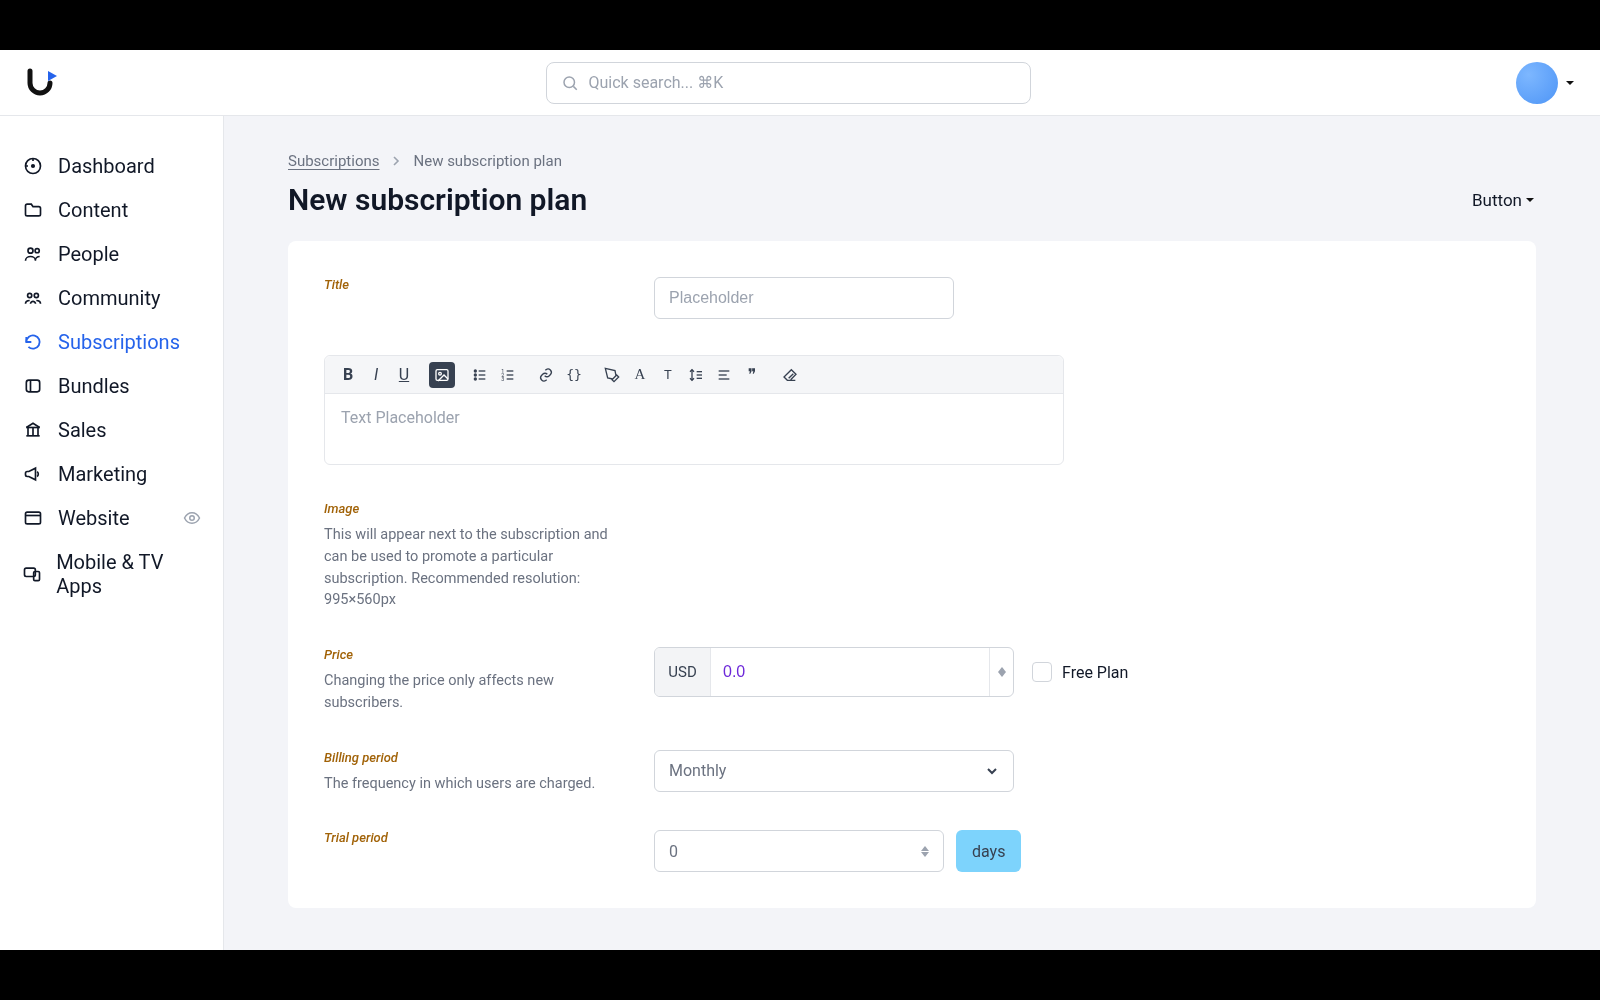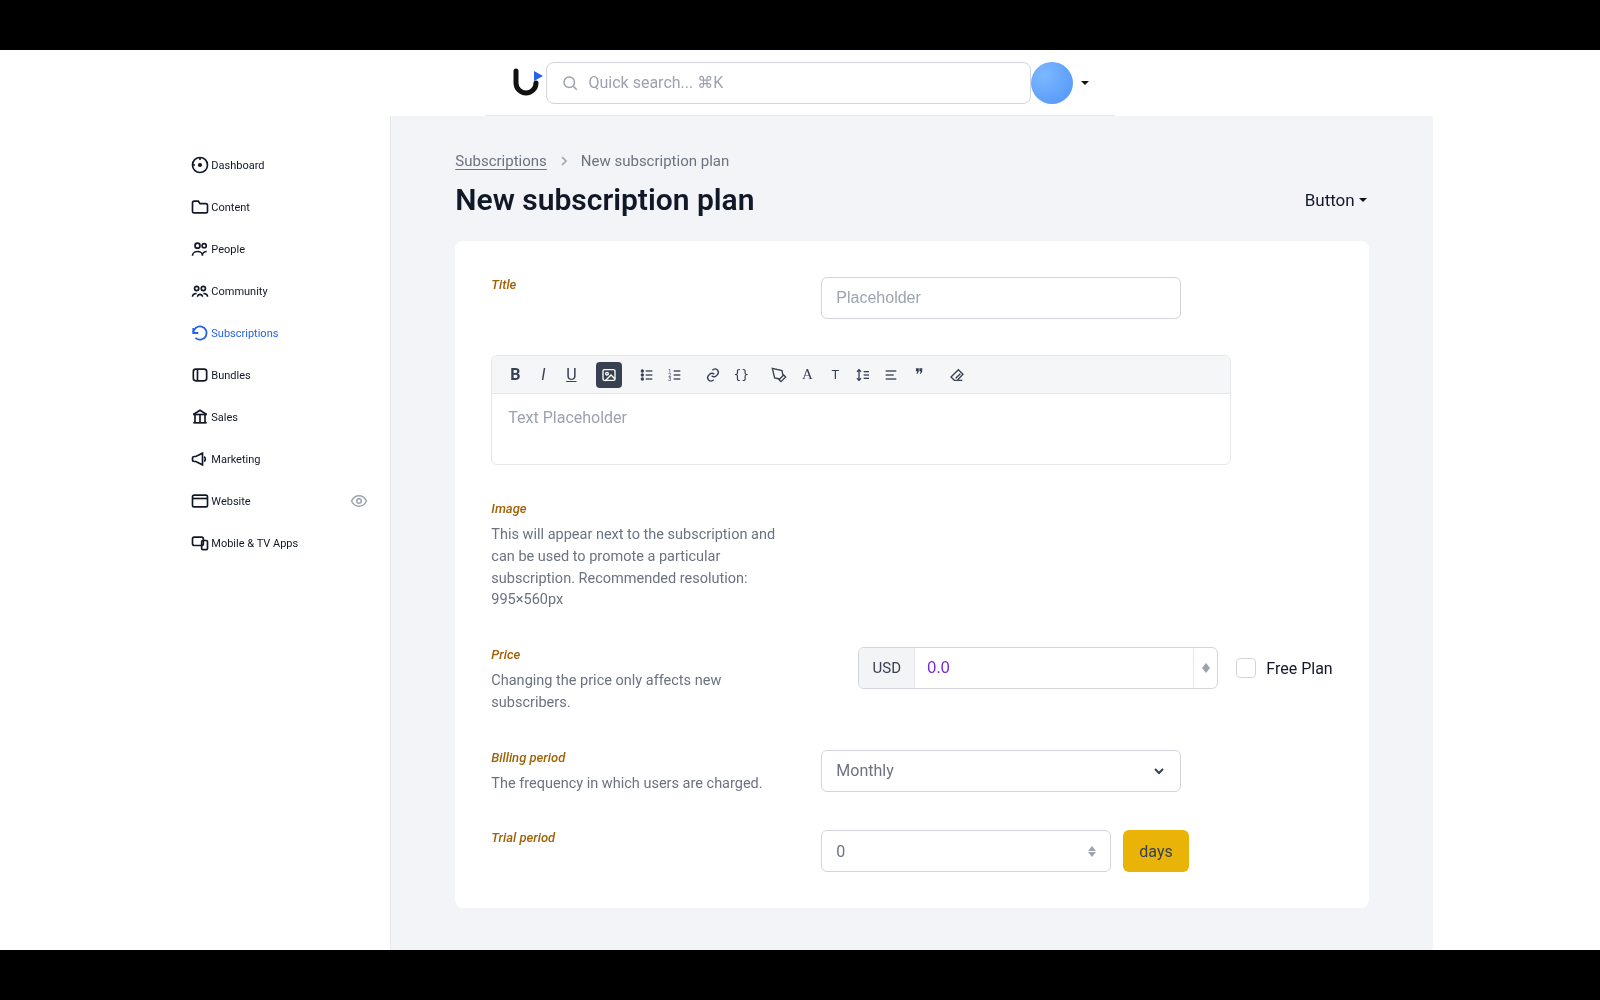--- a/index.html
+++ b/index.html
@@ -1,66 +1,66 @@
 <!DOCTYPE html>
 <html><head>
 <meta charset="utf-8">
 <style>
 * { box-sizing: border-box; margin: 0; padding: 0; }
 body { font-family: -apple-system, BlinkMacSystemFont, "Segoe UI", Roboto, sans-serif; background: #000; width: 1600px; height: 1000px; overflow: hidden; }
 .letterbox-top { height: 50px; background: #000; }
 .letterbox-bottom { height: 50px; background: #000; }
-.app { background: #fff; height: 900px; display: flex; flex-direction: column; align-items: center; }
+.app { background: #fff; height: 900px; display: flex; flex-direction: column; }
 .topbar { height: 66px; display: flex; align-items: center; padding: 0 24px; border-bottom: 1px solid #e5e7eb; background: #fff; }
 .logo { display:flex; align-items:center; }
 .search-wrap { flex: 1; display: flex; justify-content: center; }
 .search { width: 485px; height: 42px; border: 1px solid #d1d5db; border-radius: 8px; display: flex; align-items: center; padding: 0 14px; color: #9ca3af; gap: 10px; }
 .profile { display: flex; align-items: center; gap: 6px; }
 .avatar { width: 42px; height: 42px; border-radius: 50%; background: radial-gradient(circle at 30% 30%, #7db7ff, #4e95f6); }
 .body { flex: 1; display: flex; overflow: hidden; }
 .sidebar { width: 224px; border-right: 1px solid #e5e7eb; background: #fff; padding: 28px 12px; }
-.nav-item { display: flex; align-items: center; padding: 10px 10px; border-radius: 6px; color: #111827; font-size: 11px; cursor: pointer; }
+.nav-item { display: flex; align-items: center; gap: 14px; padding: 10px 10px; border-radius: 6px; color: #111827; font-size: 20px; cursor: pointer; }
 .nav-item.active { color: #2563eb; }
 .nav-item .icon { width: 22px; height: 22px; display: flex; align-items: center; justify-content: center; color: inherit; }
 .nav-item .eye { margin-left: auto; color: #9ca3af; }
 .main { flex: 1; background: #f3f4f8; overflow: auto; padding: 36px 64px; }
 .breadcrumb { display: flex; align-items: center; gap: 12px; font-size: 15px; color: #6b7280; margin-bottom: 12px; }
 .breadcrumb a { color: #6b7280; text-decoration: underline; text-underline-offset: 3px; }
 .breadcrumb .sep { color: #9ca3af; }
 .page-head { display: flex; align-items: center; justify-content: space-between; margin-bottom: 24px; }
 .page-title { font-size: 30px; font-weight: 650; color: #111827; }
 .btn-drop { display: flex; align-items: center; gap: 2px; font-size: 17px; color: #111827; cursor: pointer; }
 .card { background: #fff; border-radius: 8px; padding: 36px 36px; }
 .row { display: flex; gap: 40px; margin-bottom: 36px; }
 .row:last-child { margin-bottom: 0; }
 .col-label { width: 290px; flex-shrink: 0; }
 .col-label .lbl { font-size: 13px; font-weight: 550; color: #a16207; margin-bottom: 8px; font-style: italic; }
 .col-label .help { font-size: 14.5px; color: #6b7280; line-height: 1.5; }
 .col-field { flex: 1; }
-.input { width: 360px; height: 42px; border: 1px solid #d1d5db; border-radius: 6px; padding: 0 14px; font-size: 16px; color: #374151; }
+.input { width: 300px; height: 42px; border: 1px solid #d1d5db; border-radius: 6px; padding: 0 14px; font-size: 16px; color: #374151; }
 .input::placeholder { color: #9ca3af; }
 .editor { width: 740px; border: 1px solid #e5e7eb; border-radius: 6px; }
 .editor-toolbar { height: 38px; background: #f5f6f8; border-bottom: 1px solid #e5e7eb; border-radius: 6px 6px 0 0; display: flex; align-items: center; padding: 0 10px; gap: 2px; }
 .tbtn { width: 26px; height: 26px; display: flex; align-items: center; justify-content: center; color: #374151; cursor: pointer; border-radius: 4px; }
 .tbtn.image-btn { background: #374151; color: #fff; }
 .editor-body { min-height: 70px; padding: 14px 16px; color: #9ca3af; font-size: 16px; }
 .dropzone { width: 260px; border: 1.5px dashed #d1d5db; border-radius: 6px; padding: 18px 16px; text-align: center; cursor: pointer; }
 .dropzone .dtitle { font-size: 14.5px; color: #111827; margin-top: 6px; }
 .dropzone .dsub { font-size: 14px; color: #6b7280; margin-top: 4px; }
 .price-wrap { display: flex; align-items: center; gap: 18px; }
-.price-box { display: flex; width: 360px; border: 1px solid #d1d5db; border-radius: 6px; overflow: hidden; height: 42px; margin-left: 37px; }
+.price-box { display: flex; width: 360px; border: 1px solid #d1d5db; border-radius: 6px; overflow: hidden; height: 50px; }
 .price-currency { width: 56px; background: #f3f4f6; display: flex; align-items: center; justify-content: center; font-size: 15px; color: #374151; border-right: 1px solid #e5e7eb; }
 .price-input { flex: 1; border: none; padding: 0 12px; font-size: 16px; color: #6d28d9; outline: none; }
 .price-spin { width: 24px; display: flex; flex-direction: column; align-items: center; justify-content: center; color: #9ca3af; font-size: 8px; border-left: 1px solid #e5e7eb; }
 .chk { display: flex; align-items: center; gap: 10px; font-size: 16px; color: #111827; }
 .chkbox { width: 20px; height: 20px; border: 1.5px solid #d1d5db; border-radius: 4px; }
 .select { width: 360px; height: 42px; border: 1px solid #d1d5db; border-radius: 6px; padding: 0 14px; font-size: 16px; color: #6b7280; display: flex; align-items: center; justify-content: space-between; cursor: pointer; }
 .trial-wrap { display: flex; gap: 12px; align-items: center; }
 .trial-input { width: 290px; height: 42px; border: 1px solid #d1d5db; border-radius: 6px; padding: 0 14px; font-size: 16px; color: #6b7280; display: flex; align-items: center; justify-content: space-between; }
-.trial-unit { height: 42px; padding: 0 16px; background: #eab308; border-radius: 6px; display: flex; align-items: center; font-size: 16px; color: #374151; }
+.trial-unit { height: 42px; padding: 0 16px; background: #7dd3fc; border-radius: 6px; display: flex; align-items: center; font-size: 16px; color: #374151; }
 svg { display: block; }
 </style>
 </head>
 <body>
 
 <div class="letterbox-top"></div>
 <div class="app">
 
   <div class="topbar">
     <div class="logo">

